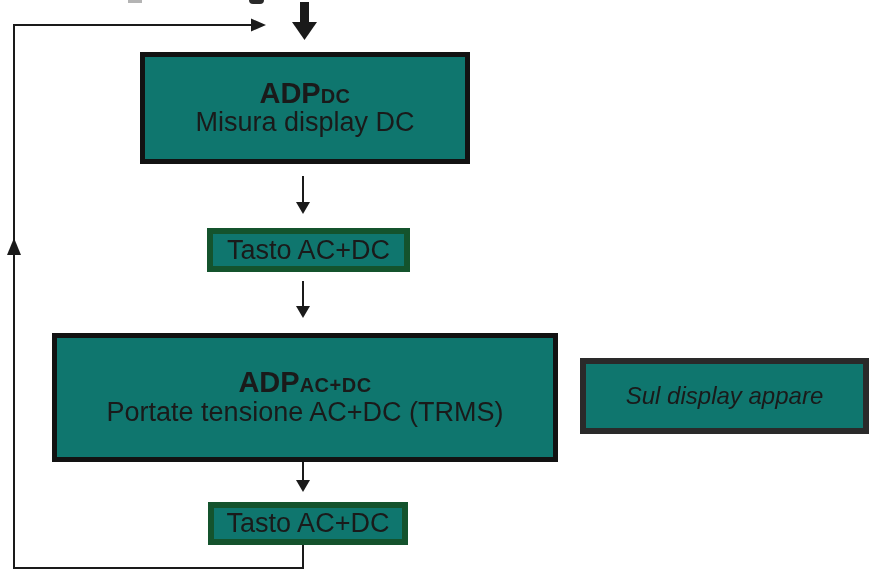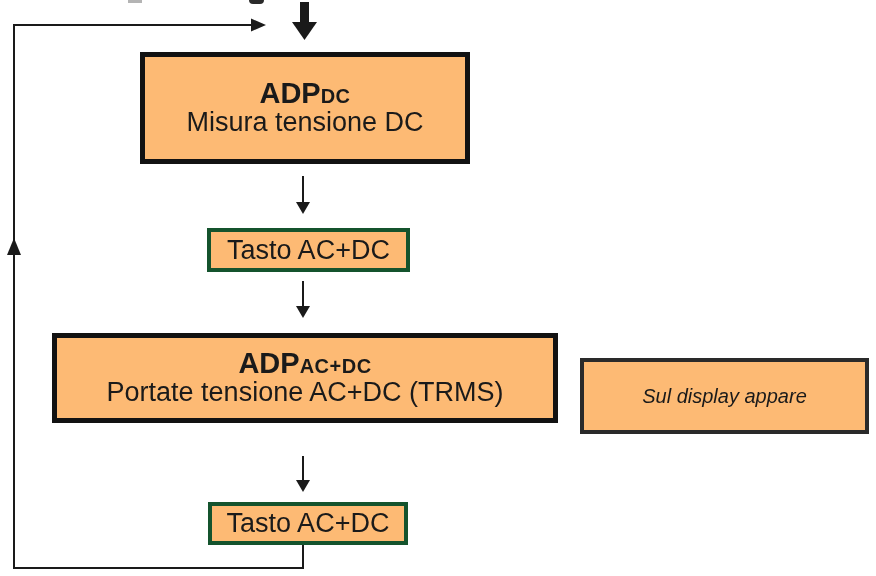--- a/index.html
+++ b/index.html
@@ -14,31 +14,31 @@
     background: #ffffff;
     overflow: hidden;
   }
   .wires {
     position: absolute;
     left: 0; top: 0;
     width: 876px; height: 576px;
   }
   .box {
     position: absolute;
-    background: #fdba74;
+    background: #0f766e;
     display: flex;
     flex-direction: column;
     align-items: center;
     justify-content: center;
     text-align: center;
     color: #1a1a1a;
     box-sizing: border-box;
   }
   .box--thick { border: 5px solid #121212; }
-  .box--thin  { border: 4px solid #14532d; }
+  .box--thin  { border: 6px solid #14532d; }
   .box-title {
     font-weight: bold;
     font-size: 29px;
     line-height: 1.05;
     white-space: nowrap;
   }
   .box-title .sub {
     font-size: 20px;
     font-weight: bold;
     letter-spacing: 0.5px;
@@ -52,21 +52,21 @@
     font-size: 19px;
     letter-spacing: 0.5px;
   }
   .tasto-label {
     font-size: 27px;
     color: #1a1a1a;
     white-space: nowrap;
   }
   .note-line {
     font-style: italic;
-    font-size: 20px;
+    font-size: 24px;
     line-height: 1.25;
     color: #1a1a1a;
     white-space: nowrap;
   }
   .remnant {
     position: absolute;
     background: #6a6a6a;
   }
 </style>
 </head>
@@ -98,28 +98,28 @@
       <polygon points="303,318 296,306 310,306"></polygon>
       <polygon points="303,492 296,480 310,480"></polygon>
 
       <rect x="300" y="2" width="9" height="21"></rect>
       <polygon points="292,22 317,22 304.5,40"></polygon>
     </g>
   </svg>
 
   <div class="box box--thick" style="left:140px; top:52px; width:330px; height:112px;">
     <div class="box-title"><span>ADP</span><span class="sub">DC</span></div>
-    <div class="box-line">Misura tensione DC</div>
+    <div class="box-line">Misura display DC</div>
   </div>
 
   <div class="box box--thin" style="left:207px; top:228px; width:203px; height:44px;">
     <div class="tasto-label">Tasto AC+DC</div>
   </div>
 
-  <div class="box box--thick" style="left:52px; top:333px; width:506px; height:90px;">
+  <div class="box box--thick" style="left:52px; top:333px; width:506px; height:129px;">
     <div class="box-title"><span>ADP</span><span class="sub">AC+DC</span></div>
     <div class="box-line">Portate tensione AC+DC (TRMS)</div>
   </div>
 
   <div class="box box--thin" style="left:580px; top:358px; width:289px; height:76px; border-color:#2a2a2a;">
     <div class="note-line">Sul display appare</div>
   </div>
 
   <div class="box box--thin" style="left:208px; top:502px; width:200px; height:43px;">
     <div class="tasto-label">Tasto AC+DC</div>

